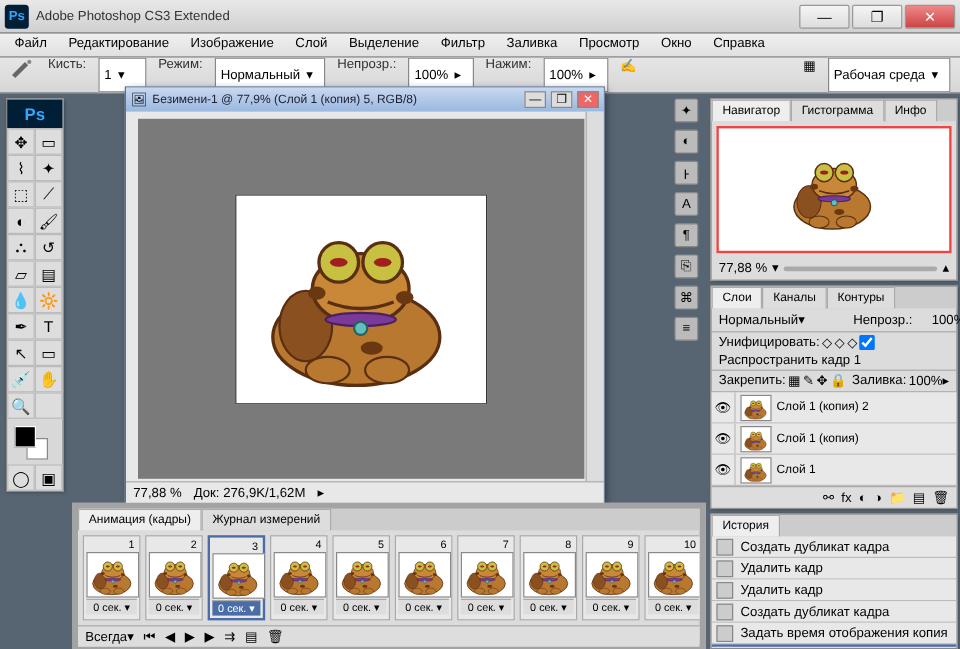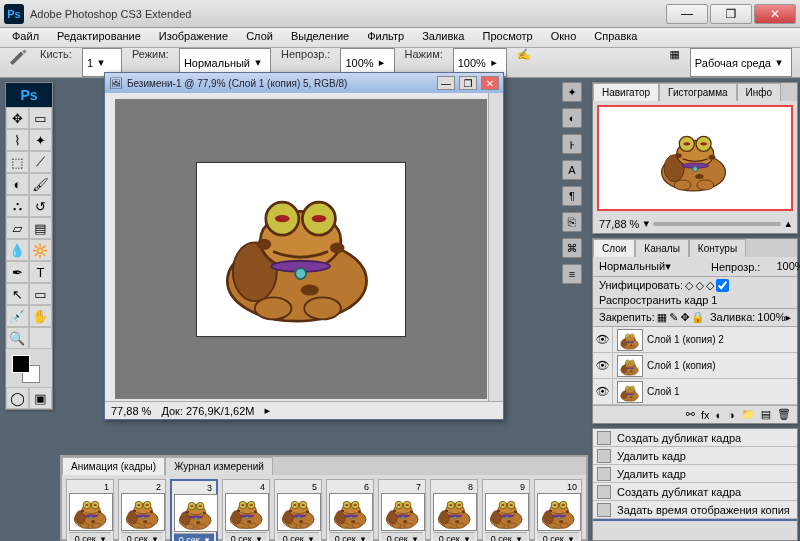--- a/index.html
+++ b/index.html
@@ -69,21 +69,21 @@
 .layer .lname { flex: 1; font-size: 10px; }
 .layerfoot { height: 18px; background: #ddd; border-top:1px solid #aaa; display:flex; align-items:center; justify-content:flex-end; gap:6px; padding:0 6px; font-size:10px; }
 
 .history { top: 428px; width: 206px; height: 113px; }
 .histlist { max-height: 92px; overflow: hidden; }
 .histitem { display: flex; align-items: center; height: 18px; border-bottom: 1px solid #bbb; padding: 0 4px; gap: 6px; font-size: 10px; background:#e8e8e8; cursor:pointer;}
 .histitem.sel { background: #4a6da8; color: #fff; }
 .histitem .hico { width: 14px; height: 14px; background: #ccc; border: 1px solid #888; }
 
 
-.anim { position: absolute; left: 60px; bottom: 0; width: 528px; height: 86px; background: #dcdcdc; border: 2px solid #a3a3a3; }
+.anim { position: absolute; left: 60px; bottom: 0; width: 528px; height: 122px; background: #dcdcdc; border: 5px solid #a3a3a3; }
 .anim .tabs { }
 .framestrip { display: flex; gap: 4px; padding: 4px; overflow: hidden; }
 .frame { width: 48px; background: #e8e8e8; border: 1px solid #aaa; padding: 2px; cursor:pointer; }
 .frame.sel { border: 2px solid #4a6da8; }
 .frame .fnum { font-size: 9px; text-align:right; padding:0 2px;}
 .frame .fthumb { width: 44px; height: 38px; background: #fff; border: 1px solid #888; margin:1px auto; }
 .frame .ftime { font-size: 9px; text-align: center; background:#ddd; border-top:1px solid #aaa; padding:1px 0;}
 .frame.sel .ftime { background:#4a6da8; color:#fff; }
 .animfoot { height: 18px; background:#ddd; border-top:1px solid #aaa; display:flex; align-items:center; padding:0 6px; gap:8px; font-size:10px;}
 
@@ -339,20 +339,23 @@
     <span>fx</span>
     <span>◐</span>
     <span>◑</span>
     <span>📁</span>
     <span>▤</span>
     <span>🗑</span>
   </div>
 </div>
 
 <div class="rpanel history">
+  <div class="tabs">
+      <div class="tab active">История</div>
+    </div>
   <div class="histlist">
     <div class="histitem">
         <div class="hico"></div>
         <span>Создать дубликат кадра</span>
       </div>
     <div class="histitem">
         <div class="hico"></div>
         <span>Удалить кадр</span>
       </div>
     <div class="histitem">

